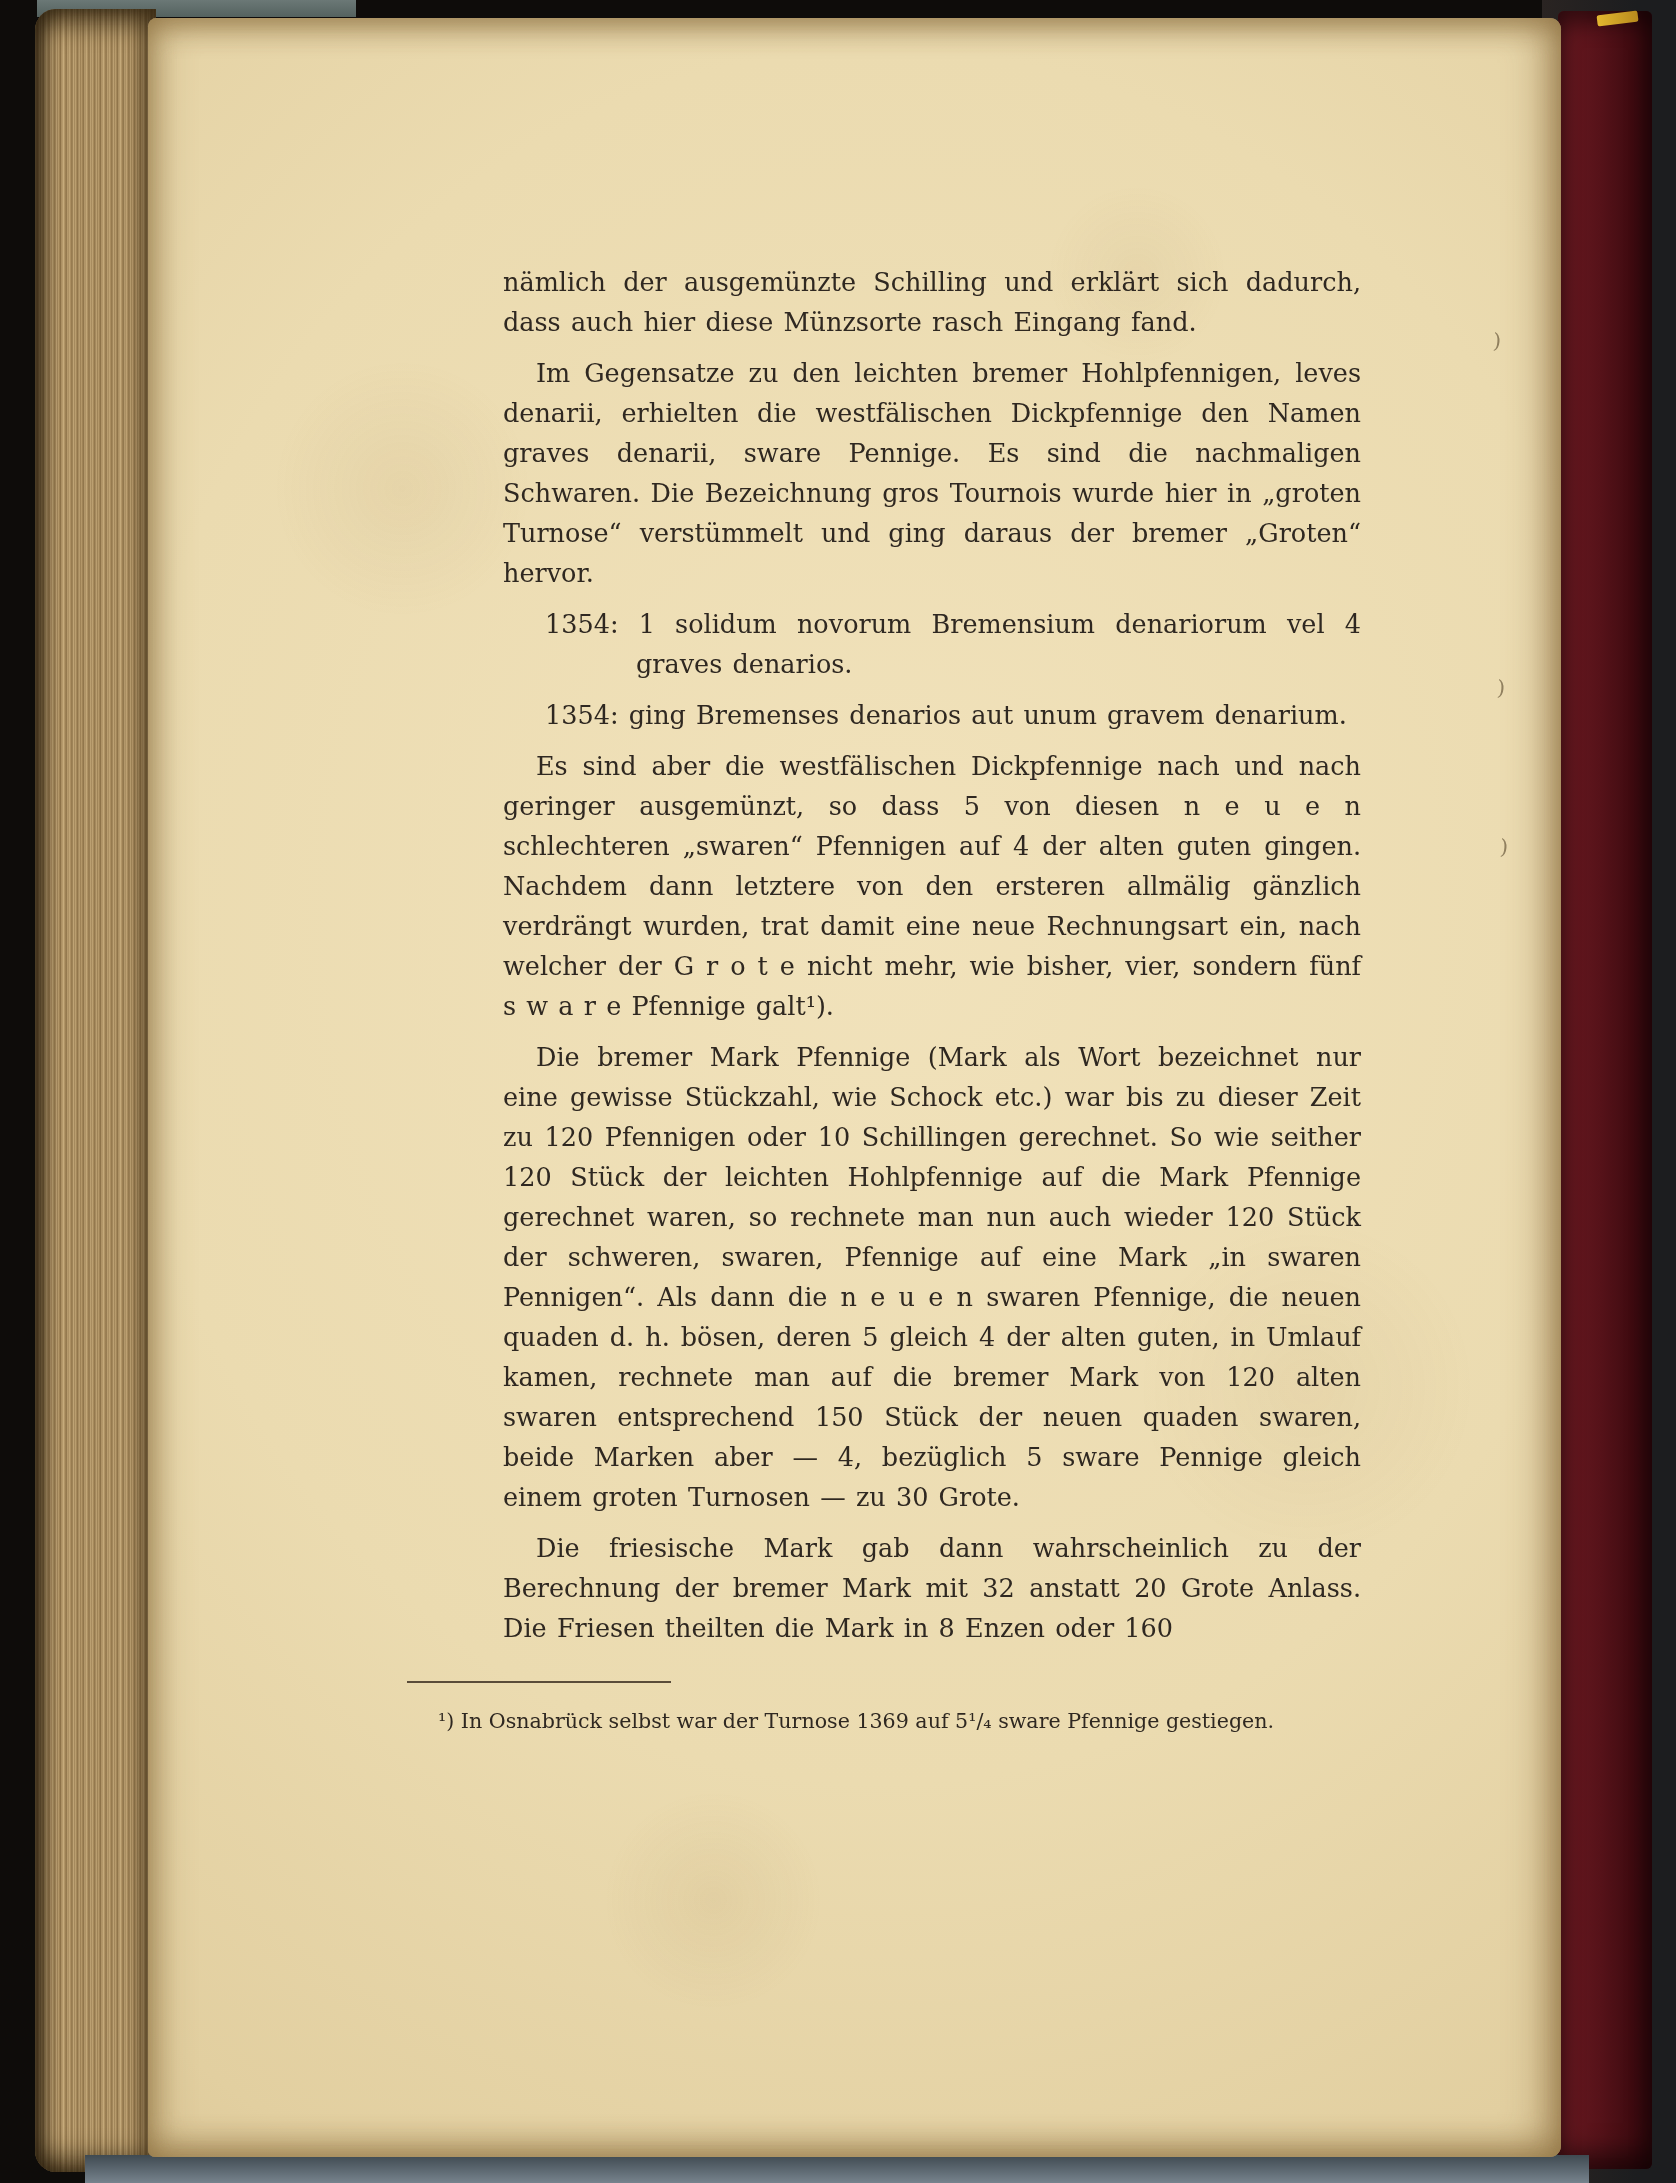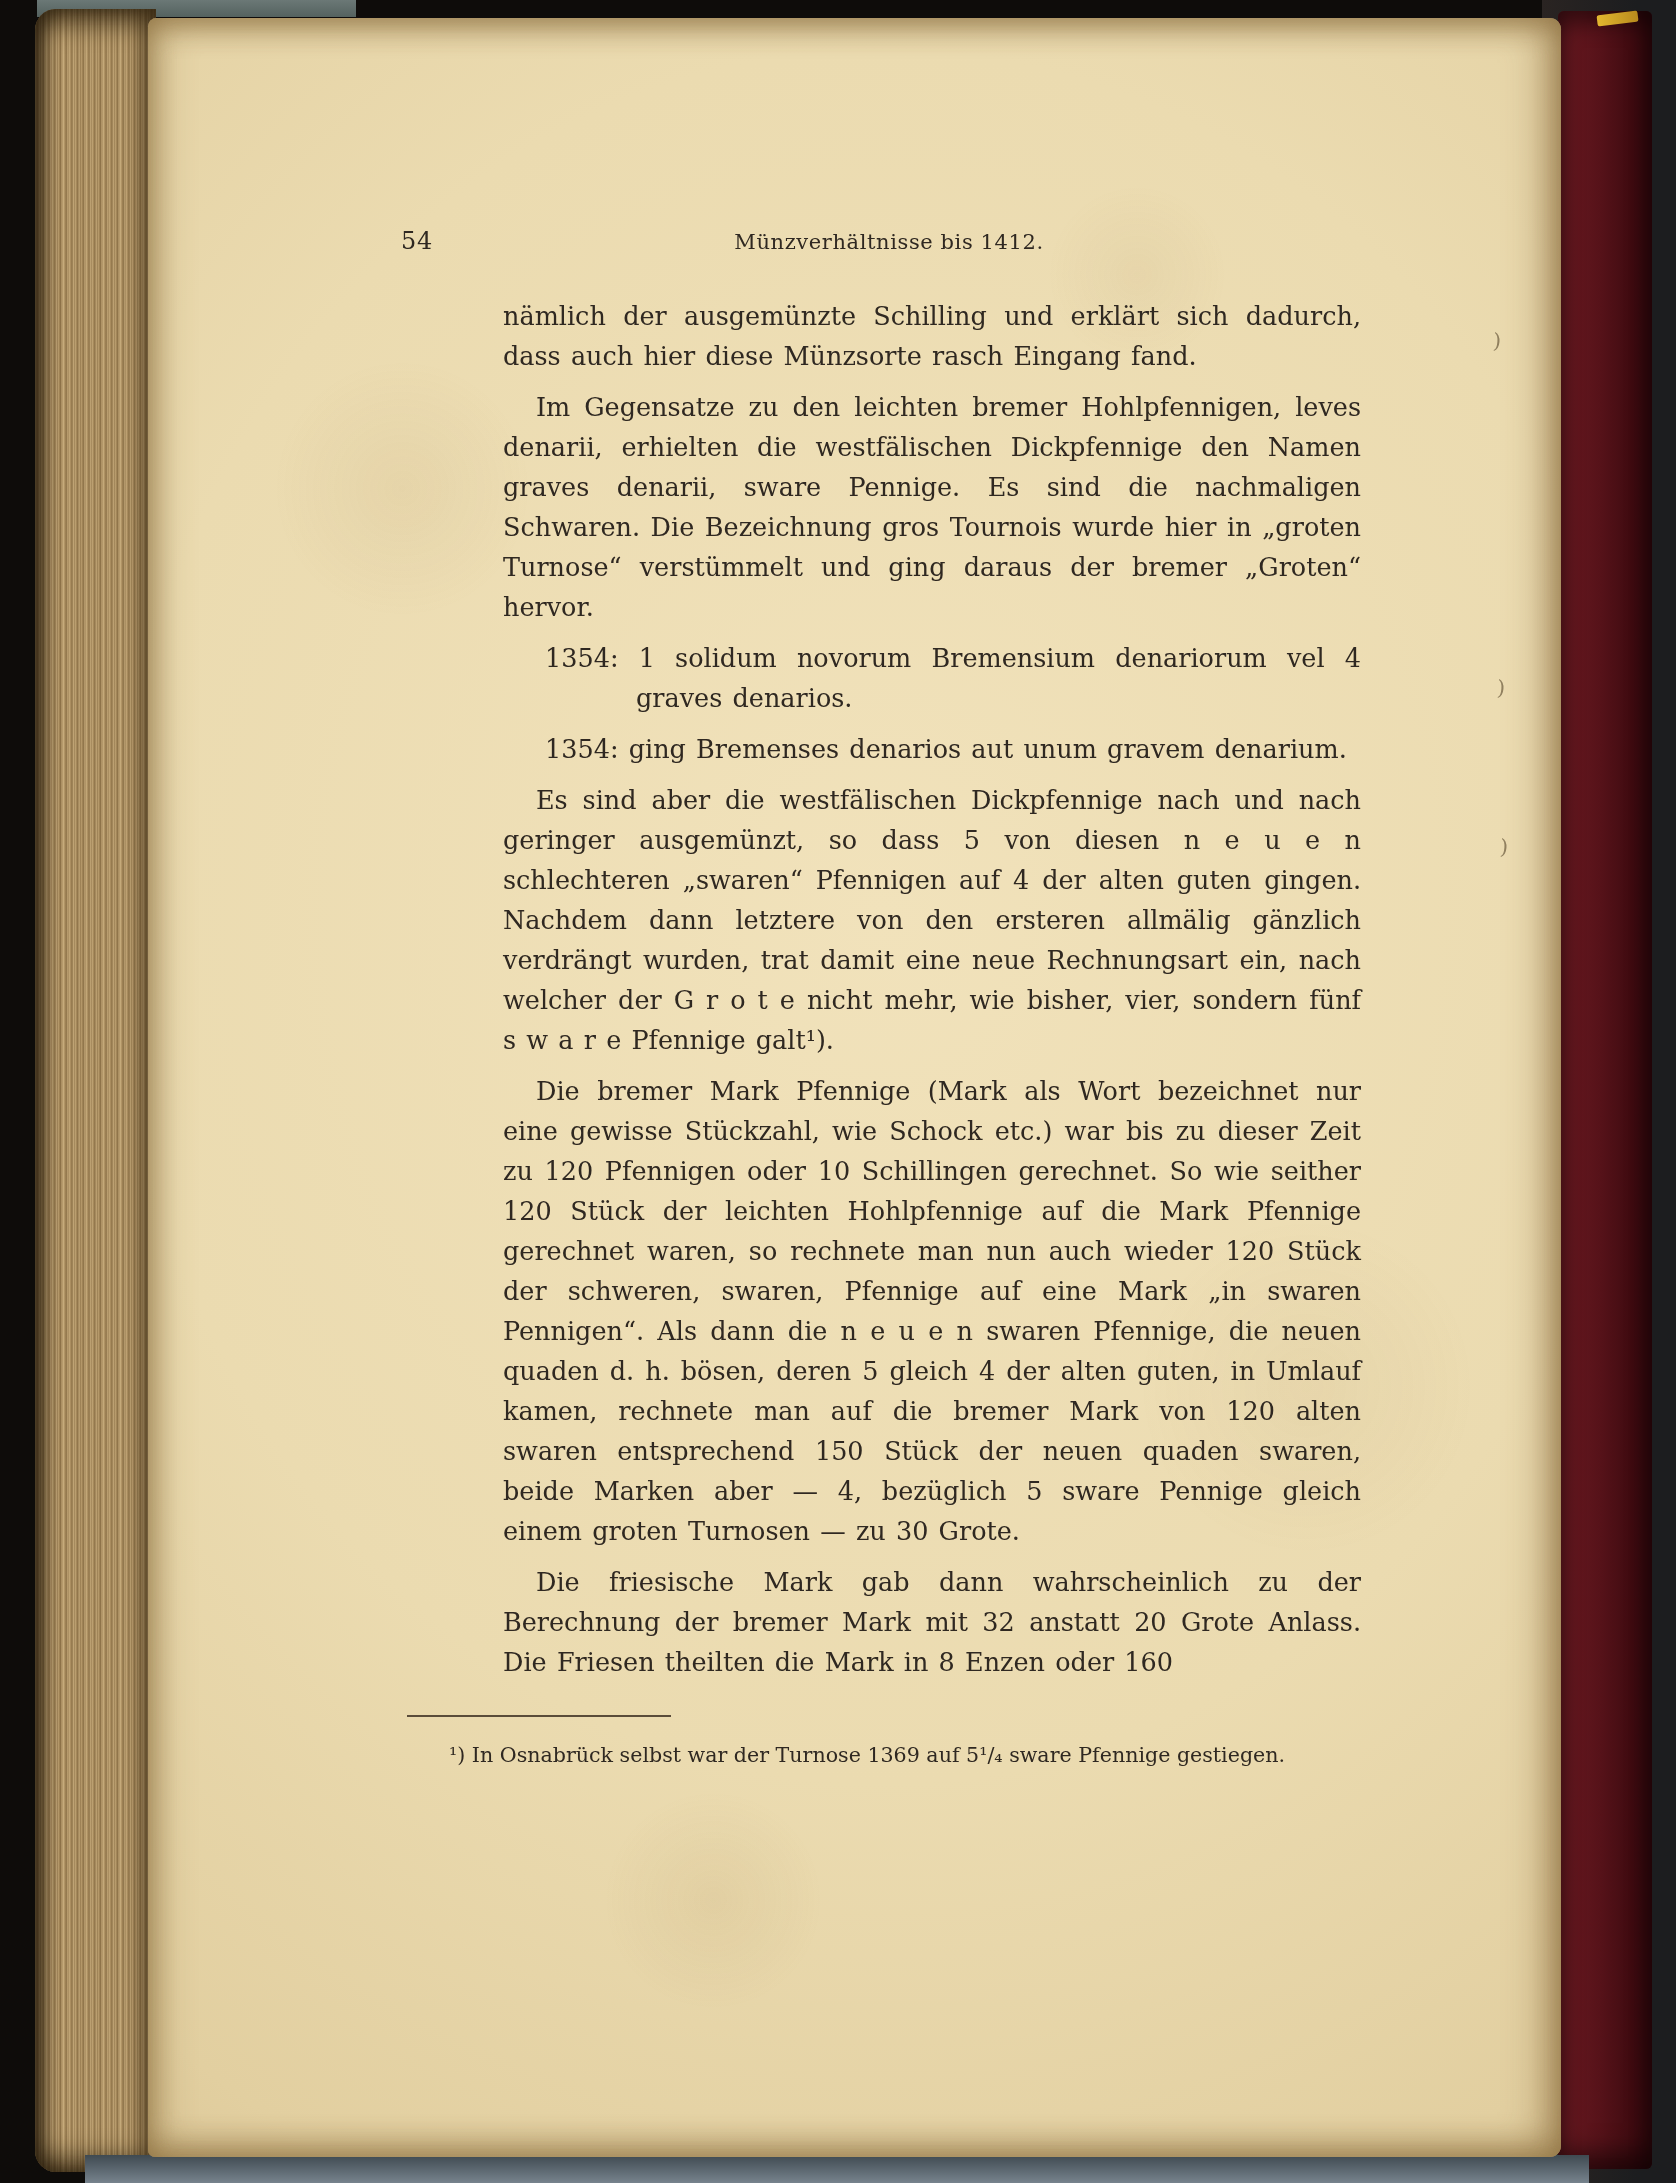--- a/index.html
+++ b/index.html
@@ -109,36 +109,32 @@
   <div class="board-bottom"></div>
 
   <div class="page">
 
     <span class="artifact a1">)</span>
     <span class="artifact a2">)</span>
     <span class="artifact a3">)</span>
 
     <div class="text-col">
 
-      <div class="header-row">
-        <span class="page-num">54</span>
-        <span class="running-title">Münzverhältnisse bis 1412.</span>
-      </div>
 
       <div class="body-text">
         <p class="noind">nämlich der ausgemünzte Schilling und erklärt sich dadurch, dass auch hier diese Münzsorte rasch Eingang fand.</p>
         <p class="ind">Im Gegensatze zu den leichten bremer Hohlpfennigen, leves denarii, erhielten die westfälischen Dickpfennige den Namen graves denarii, sware Pennige. Es sind die nachmaligen Schwaren. Die Bezeichnung gros Tournois wurde hier in „groten Turnose“ verstümmelt und ging daraus der bremer „Groten“ hervor.</p>
         <p class="li">1354: 1 solidum novorum Bremensium denariorum vel 4 graves denarios.</p>
         <p class="li">1354: ging Bremenses denarios aut unum gravem denarium.</p>
         <p class="ind">Es sind aber die westfälischen Dickpfennige nach und nach geringer ausgemünzt, so dass 5 von diesen n&nbsp;e&nbsp;u&nbsp;e&nbsp;n schlechteren „swaren“ Pfennigen auf 4 der alten guten gingen. Nachdem dann letztere von den ersteren allmälig gänzlich verdrängt wurden, trat damit eine neue Rechnungsart ein, nach welcher der G&nbsp;r&nbsp;o&nbsp;t&nbsp;e nicht mehr, wie bisher, vier, sondern fünf s&nbsp;w&nbsp;a&nbsp;r&nbsp;e Pfennige galt¹).</p>
         <p class="ind">Die bremer Mark Pfennige (Mark als Wort bezeichnet nur eine gewisse Stückzahl, wie Schock etc.) war bis zu dieser Zeit zu 120 Pfennigen oder 10 Schillingen gerechnet. So wie seither 120 Stück der leichten Hohlpfennige auf die Mark Pfennige gerechnet waren, so rechnete man nun auch wieder 120 Stück der schweren, swaren, Pfennige auf eine Mark „in swaren Pennigen“. Als dann die n&nbsp;e&nbsp;u&nbsp;e&nbsp;n swaren Pfennige, die neuen quaden d. h. bösen, deren 5 gleich 4 der alten guten, in Umlauf kamen, rechnete man auf die bremer Mark von 120 alten swaren entsprechend 150 Stück der neuen quaden swaren, beide Marken aber — 4, bezüglich 5 sware Pennige gleich einem groten Turnosen — zu 30 Grote.</p>
         <p class="ind">Die friesische Mark gab dann wahrscheinlich zu der Berechnung der bremer Mark mit 32 anstatt 20 Grote Anlass. Die Friesen theilten die Mark in 8 Enzen oder 160</p>
       </div>
 
       <div class="footnote-sec">
         <div class="fn-rule"></div>
-        <p class="fn-text" style="margin:12px">¹) In Osnabrück selbst war der Turnose 1369 auf 5¹/₄ sware Pfennige gestiegen.</p>
+        <p class="fn-text" style="margin:1px">¹) In Osnabrück selbst war der Turnose 1369 auf 5¹/₄ sware Pfennige gestiegen.</p>
       </div>
 
     </div>
   </div>
 </div>
 
 
 </body></html>

